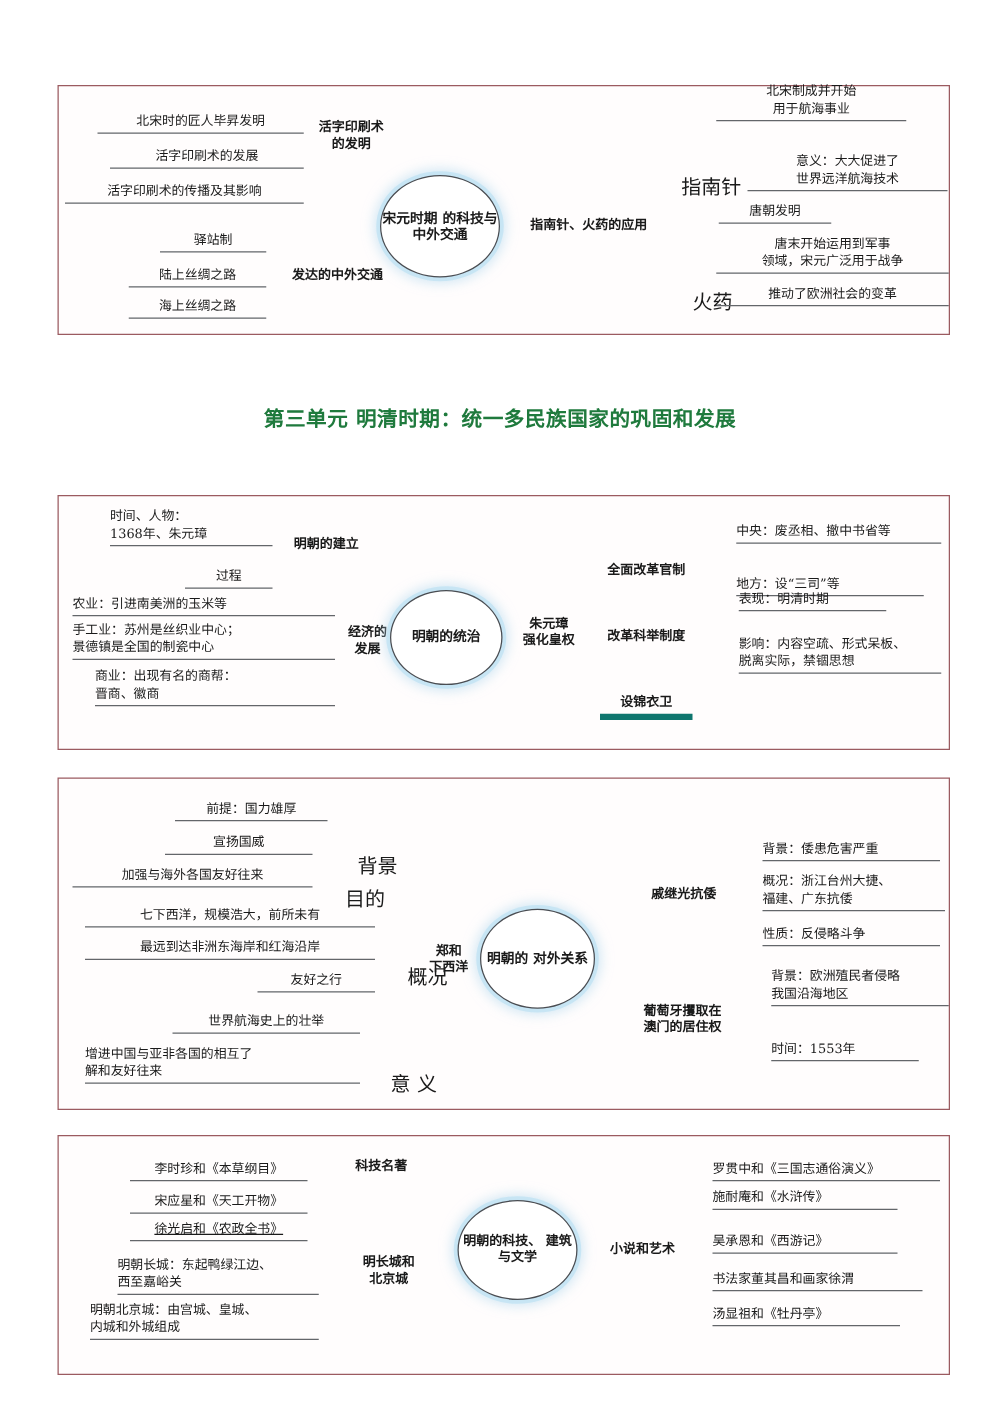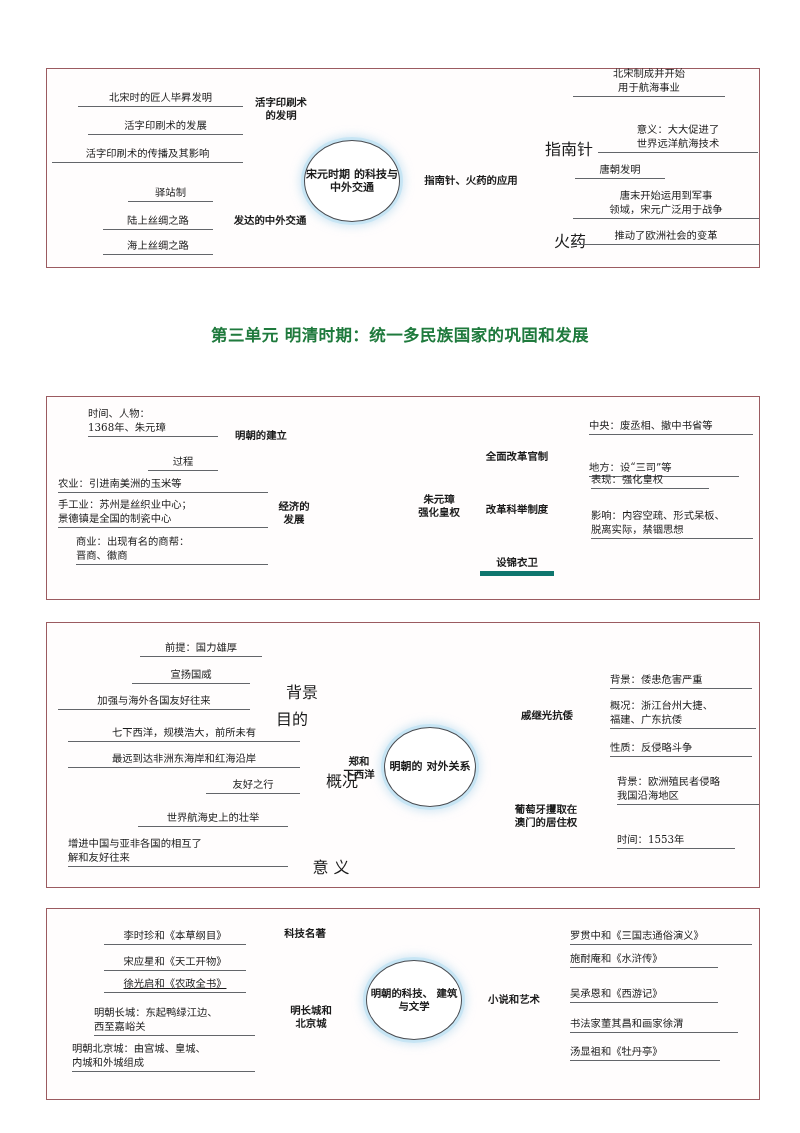--- a/index.html
+++ b/index.html
@@ -235,20 +235,21 @@
 
   <div class="leaf c" style="left:575px;top:163px;width:90px;">唐朝发明</div>
   <div class="leaf c" style="left:573px;top:189px;width:186px;">唐末开始运用到军事
 领域，宋元广泛用于战争</div>
   <div class="leaf c" style="left:573px;top:229px;width:186px;">推动了欧洲社会的变革</div>
 
   <div class="unit-title">第三单元 明清时期：统一多民族国家的巩固和发展</div>
 
   <div class="card" id="card-2"></div>
 
+  <div class="center-node" style="left:312px;top:472px;width:90px;height:76px;font-size:11px;">明朝的统治</div>
 
   <div class="branch c" style="left:218px;top:429px;width:86px;">明朝的建立</div>
   <div class="branch c" style="left:266px;top:500px;width:56px;">经济的
 发展</div>
 
   <div class="leaf l" style="left:88px;top:407px;width:130px;">时间、人物：
 1368年、朱元璋</div>
   <div class="leaf c" style="left:148px;top:455px;width:70px;">过程</div>
 
   <div class="leaf l" style="left:58px;top:477px;width:210px;">农业：引进南美洲的玉米等</div>
@@ -260,21 +261,21 @@
   <div class="branch c" style="left:408px;top:493px;width:62px;">朱元璋
 强化皇权</div>
 
   <div class="branch c" style="left:475px;top:450px;width:84px;">全面改革官制</div>
   <div class="branch c" style="left:475px;top:503px;width:84px;">改革科举制度</div>
   <div class="branch c" style="left:480px;top:556px;width:74px;border-bottom:5px solid #0f766e;padding-bottom:2px;">设锦衣卫</div>
 
   <div class="leaf l" style="left:589px;top:419px;width:164px;">中央：废丞相、撤中书省等</div>
   <div class="leaf l" style="left:589px;top:461px;width:150px;">地方：设“三司”等</div>
 
-  <div class="leaf l" style="left:591px;top:473px;width:118px;">表现：强化皇权</div>
+  <div class="leaf l" style="left:591px;top:473px;width:118px;">表现：明清时期</div>
   <div class="leaf l" style="left:591px;top:509px;width:162px;">影响：内容空疏、形式呆板、
 脱离实际，禁锢思想</div>
 
   <div class="card" id="card-3"></div>
 
   <div class="center-node" style="left:384px;top:727px;width:92px;height:80px;font-size:11px;">明朝的
 对外关系</div>
 
   <div class="branch c" style="left:334px;top:755px;width:50px;">郑和
 下西洋</div>

